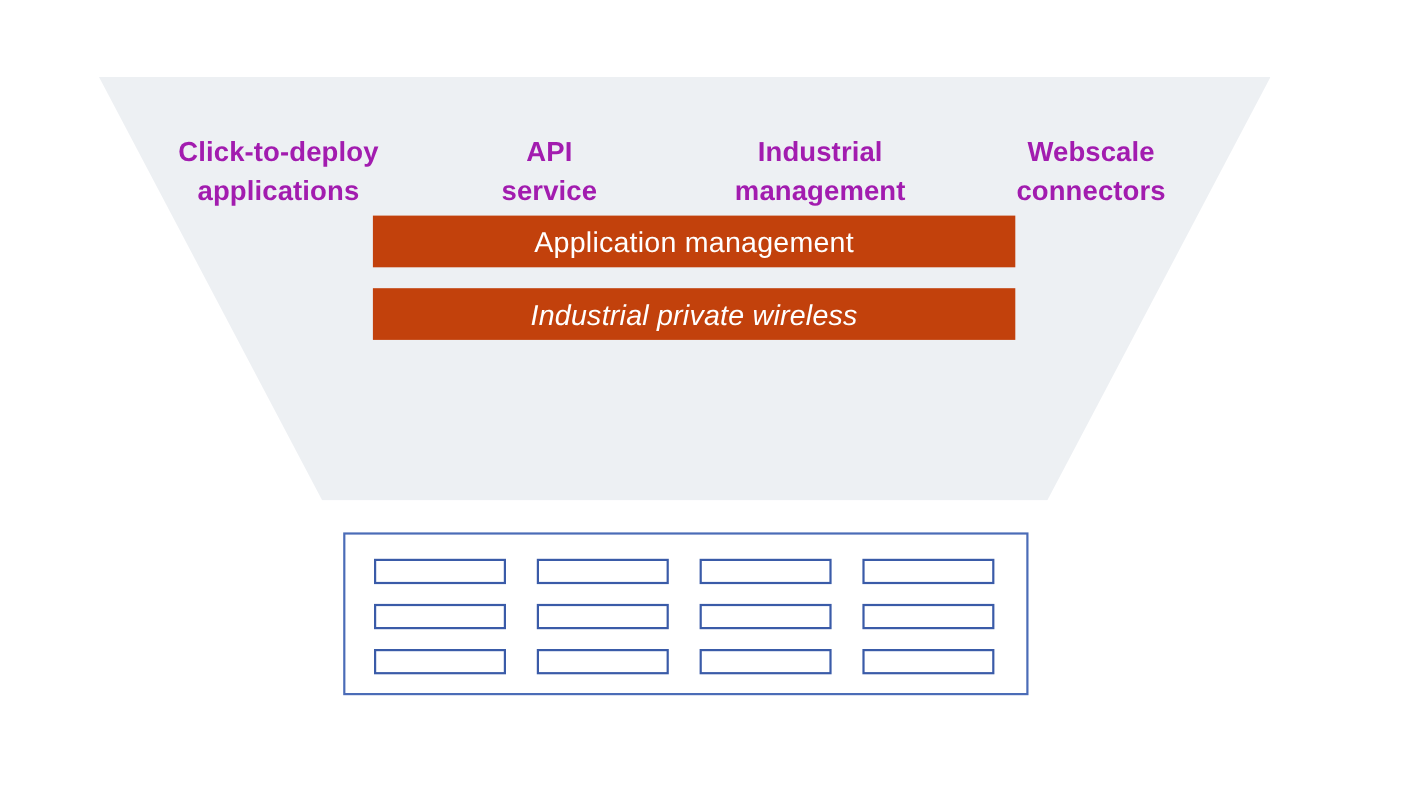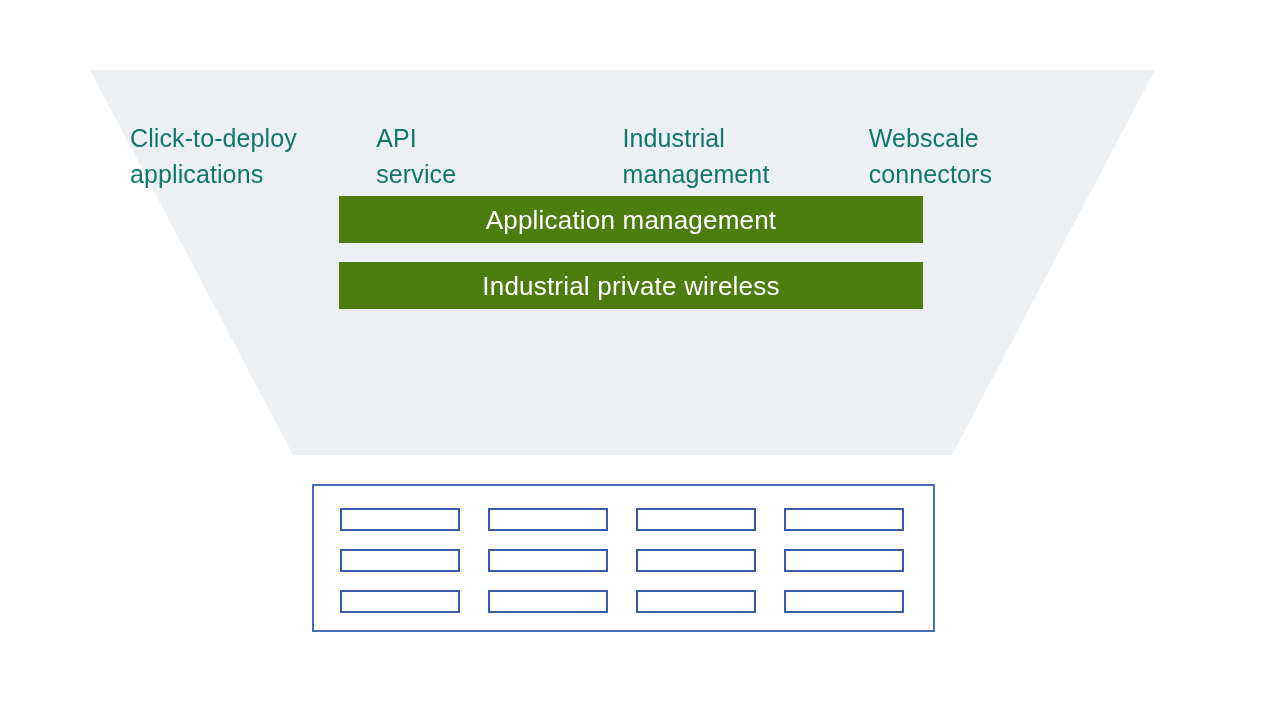--- a/index.html
+++ b/index.html
@@ -38,45 +38,46 @@
     left: 130px;
     top: 84px;
     width: 985px;
     height: 78px;
     display: flex;
     align-items: flex-start;
     justify-content: space-between;
   }
   .cap {
     flex: 1 1 0;
-    color: #0f766e;
+    text-align: center;
+    color: #a21caf;
     font-size: 25px;
     line-height: 36px;
-    font-weight: 400;
+    font-weight: 700;
     letter-spacing: 0.1px;
     white-space: pre-line;
   }
 
   
   .bars {
     position: absolute;
     left: 325px;
     top: 196px;
     width: 598px;
   }
   .bar {
     height: 47px;
-    background: #4d7c0f;
+    background: #c2410c;
     display: flex;
     align-items: center;
     justify-content: center;
     margin-bottom: 19px;
     margin-left: 14px;
   }
-  .bar:last-child { margin-bottom: 0; }
+  .bar:last-child { margin-bottom: 0; font-style: italic; }
   .bar-label {
     color: #ffffff;
     font-size: 26px;
     line-height: 30px;
     font-weight: 400;
     letter-spacing: 0.2px;
   }
 
   
   .rack {

